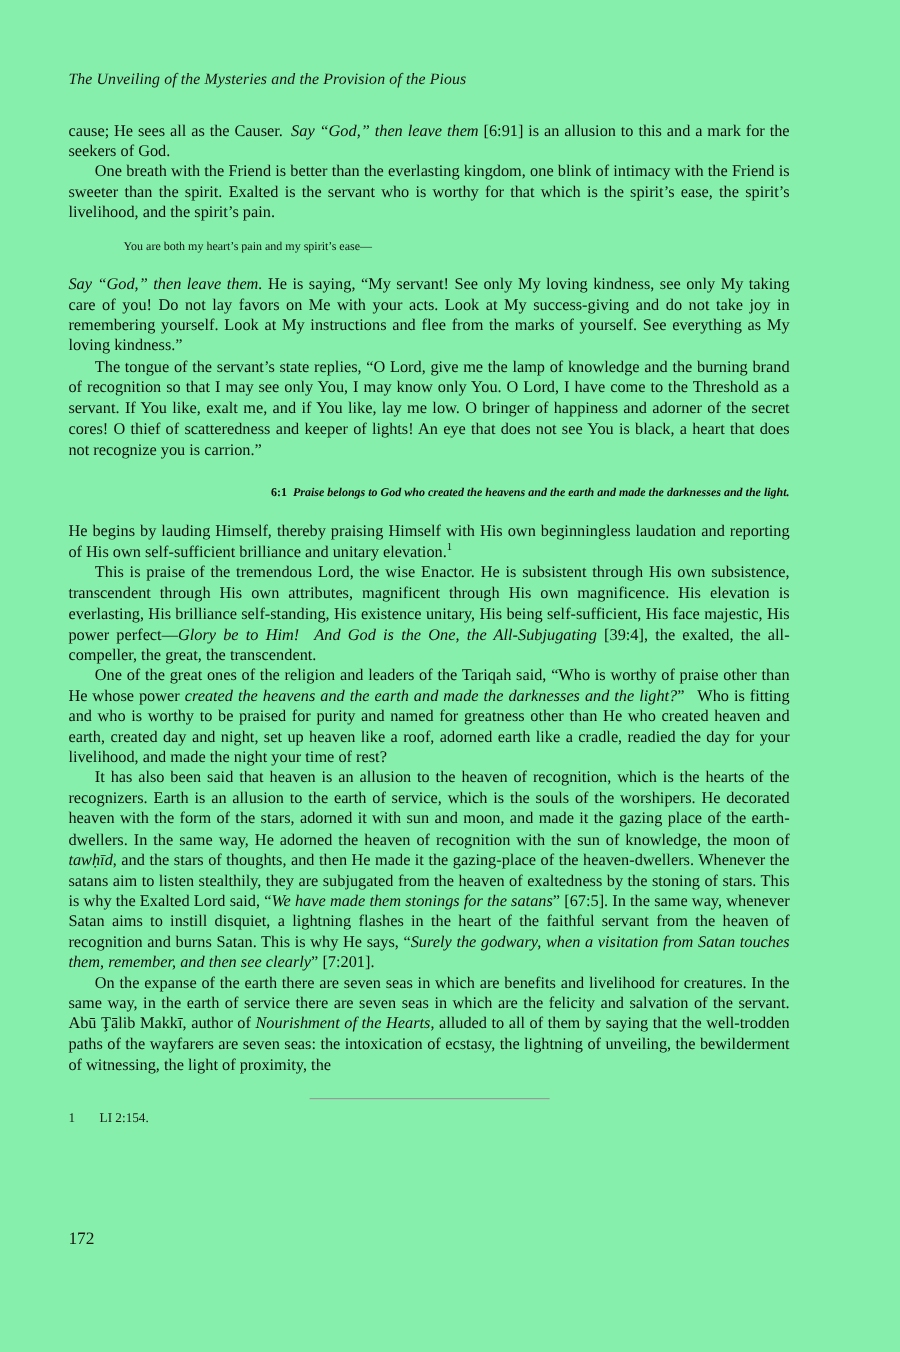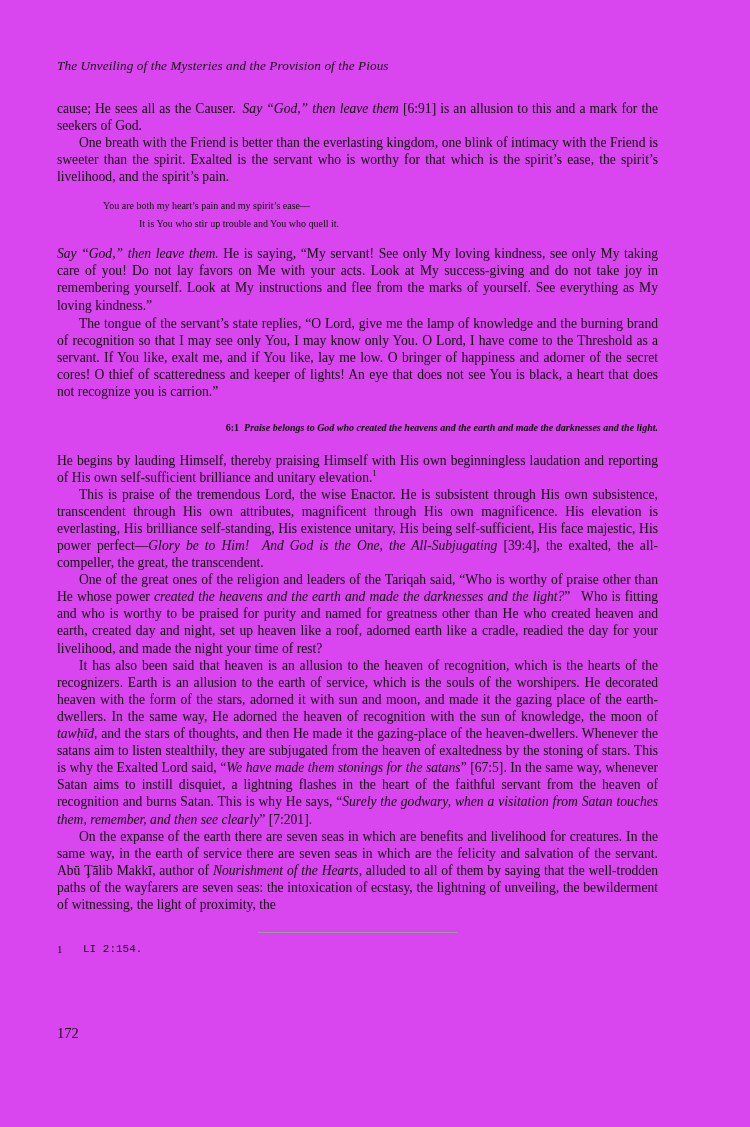--- a/index.html
+++ b/index.html
@@ -4,21 +4,21 @@
 <style>
   html, body {
     margin: 0;
     padding: 0;
     background: #ffffff;
   }
   .page {
     position: relative;
     width: 750px;
     height: 1127px;
-    background: #d946ef;
+    background: #86efac;
     font-family: "Liberation Serif", "DejaVu Serif", serif;
     color: #000000;
     overflow: hidden;
   }
   .content {
     position: absolute;
     left: 57px;
     top: 0;
     width: 601px;
   }
@@ -101,21 +101,21 @@
     margin-top: 9px;
     font-size: 11px;
     line-height: 14px;
     color: #1a1714;
     display: flex;
   }
   .footnote .fn-num {
     width: 26px;
     flex: 0 0 26px;
   }
-  .footnote .fn-text { flex: 1 1 auto; font-family: Liberation Mono, monospace; }
+  .footnote .fn-text { flex: 1 1 auto; }
 
   
   .folio {
     position: absolute;
     left: 57px;
     top: 1024px;
     font-size: 14.5px;
     line-height: 18px;
     color: #17140f;
   }
@@ -128,21 +128,20 @@
   <div class="content">
 
     <div class="running-head">The Unveiling of the Mysteries and the Provision of the Pious</div>
 
     <p class="para first"><span>cause; He sees all as the Causer. </span><span class="it">Say “God,” then leave them</span><span> [6:91] is an allusion to this and a mark for the seekers of God.</span></p>
 
     <p class="para indent tight">One breath with the Friend is better than the everlasting kingdom, one blink of intimacy with the Friend is sweeter than the spirit. Exalted is the servant who is worthy for that which is the spirit’s ease, the spirit’s livelihood, and the spirit’s pain.</p>
 
     <div class="verse">
       <div class="verse-line l1">You are both my heart’s pain and my spirit’s ease—</div>
-      <div class="verse-line l2">It is You who stir up trouble and You who quell it.</div>
     </div>
 
     <p class="para" style="margin-top:13px;"><span class="it">Say “God,” then leave them.</span><span> He is saying, “My servant! See only My loving kindness, see only My taking care of you! Do not lay favors on Me with your acts. Look at My success-giving and do not take joy in remembering yourself. Look at My instructions and flee from the marks of yourself. See everything as My loving kindness.”</span></p>
 
     <p class="para indent gap-sm">The tongue of the servant’s state replies, “O Lord, give me the lamp of knowledge and the burning brand of recognition so that I may see only You, I may know only You. O Lord, I have come to the Threshold as a servant. If You like, exalt me, and if You like, lay me low. O bringer of happiness and adorner of the secret cores! O thief of scatteredness and keeper of lights! An eye that does not see You is black, a heart that does not recognize you is carrion.”</p>
 
 
     <div class="verse-heading"><span class="vnum">6:1</span><span class="vtext">Praise belongs to God who created the heavens and the earth and made the darknesses and the light.</span></div>
 
     <p class="para" style="margin-top:15px;"><span>He begins by lauding Himself, thereby praising Himself with His own beginningless laudation and reporting of His own self-sufficient brilliance and unitary elevation.</span><sup class="fn">1</sup></p>

